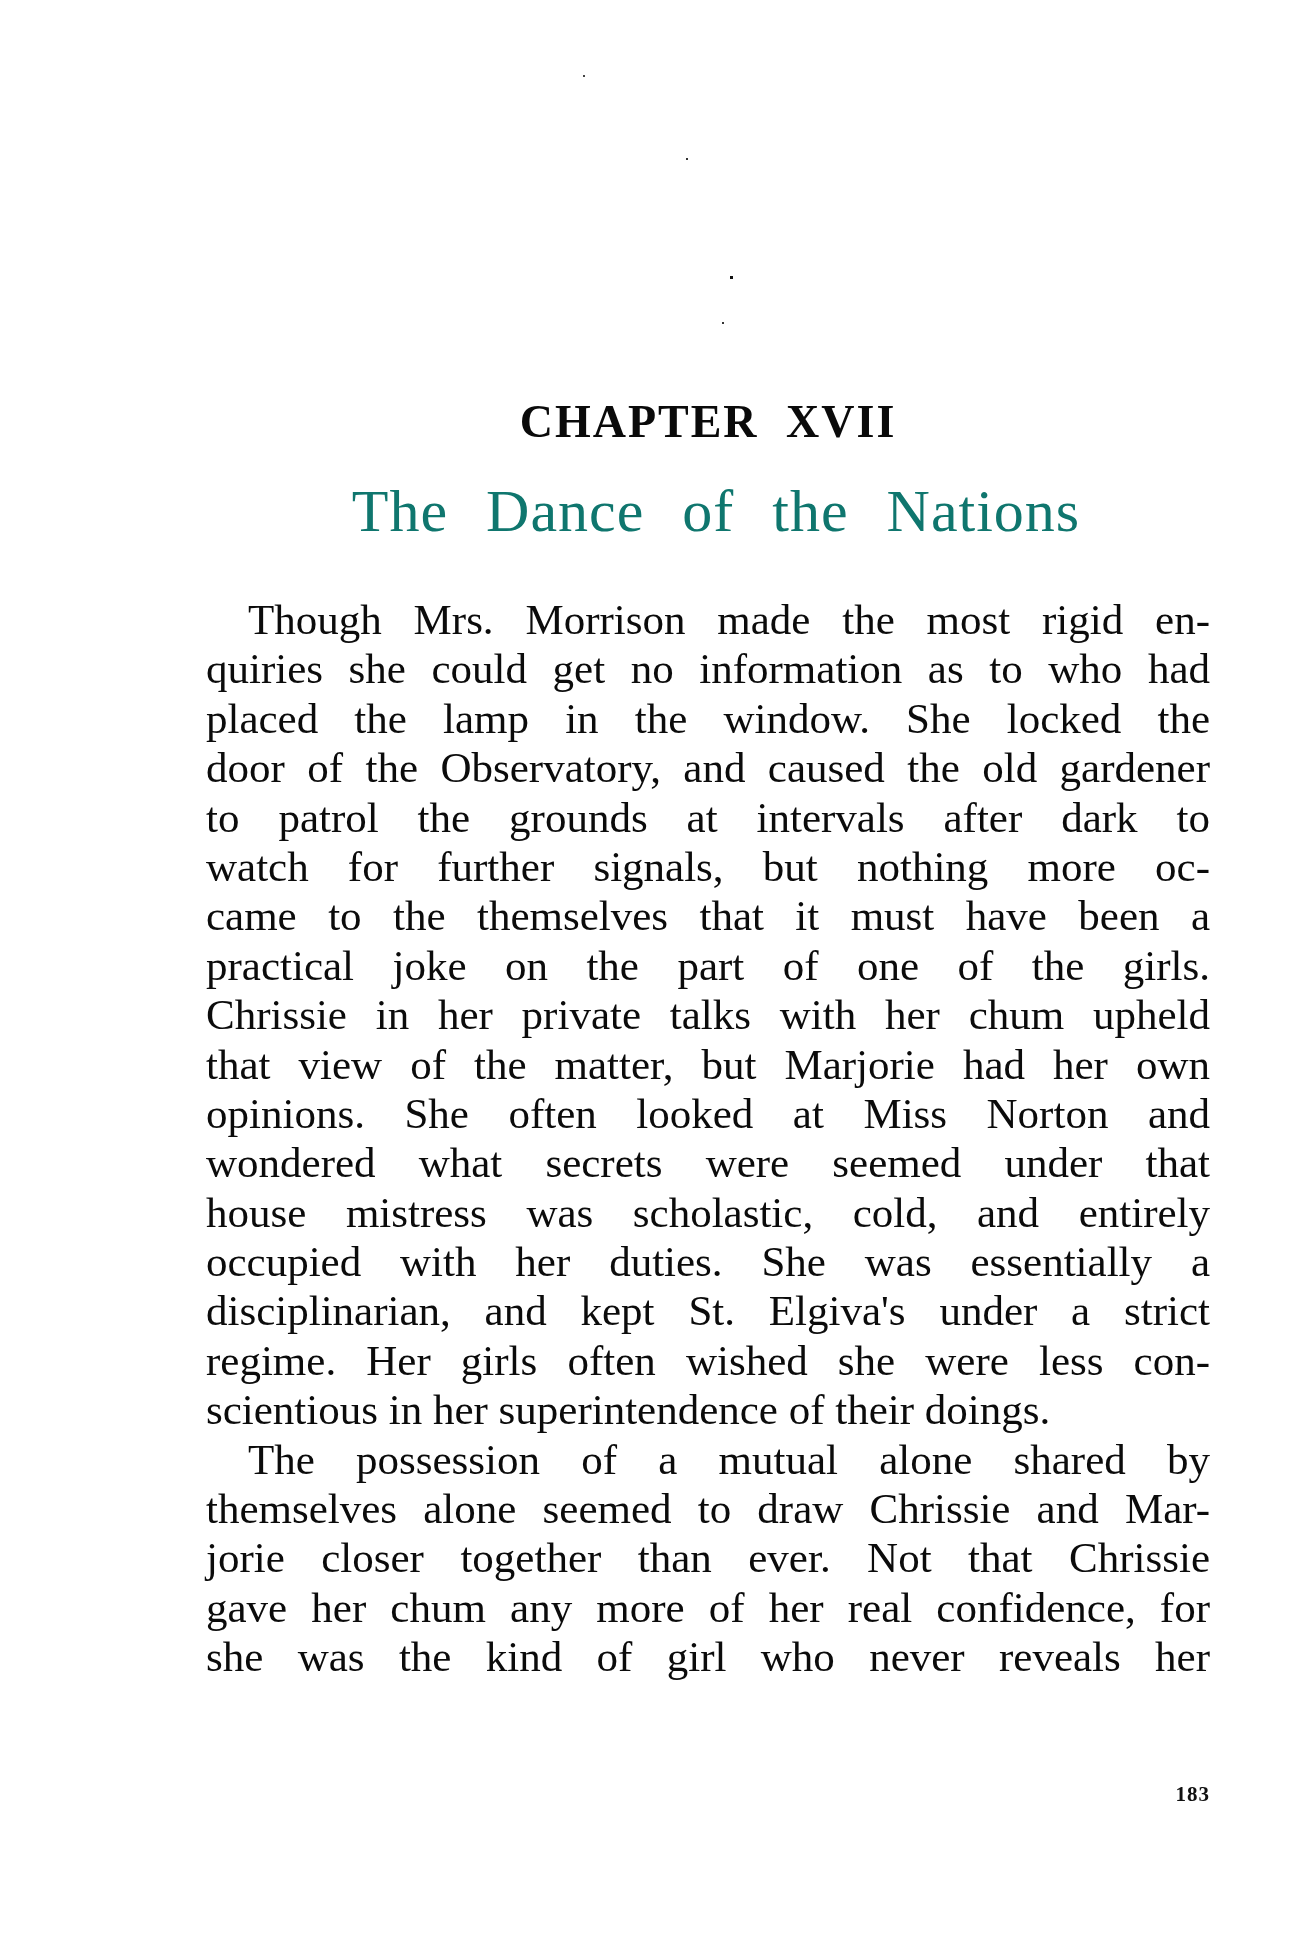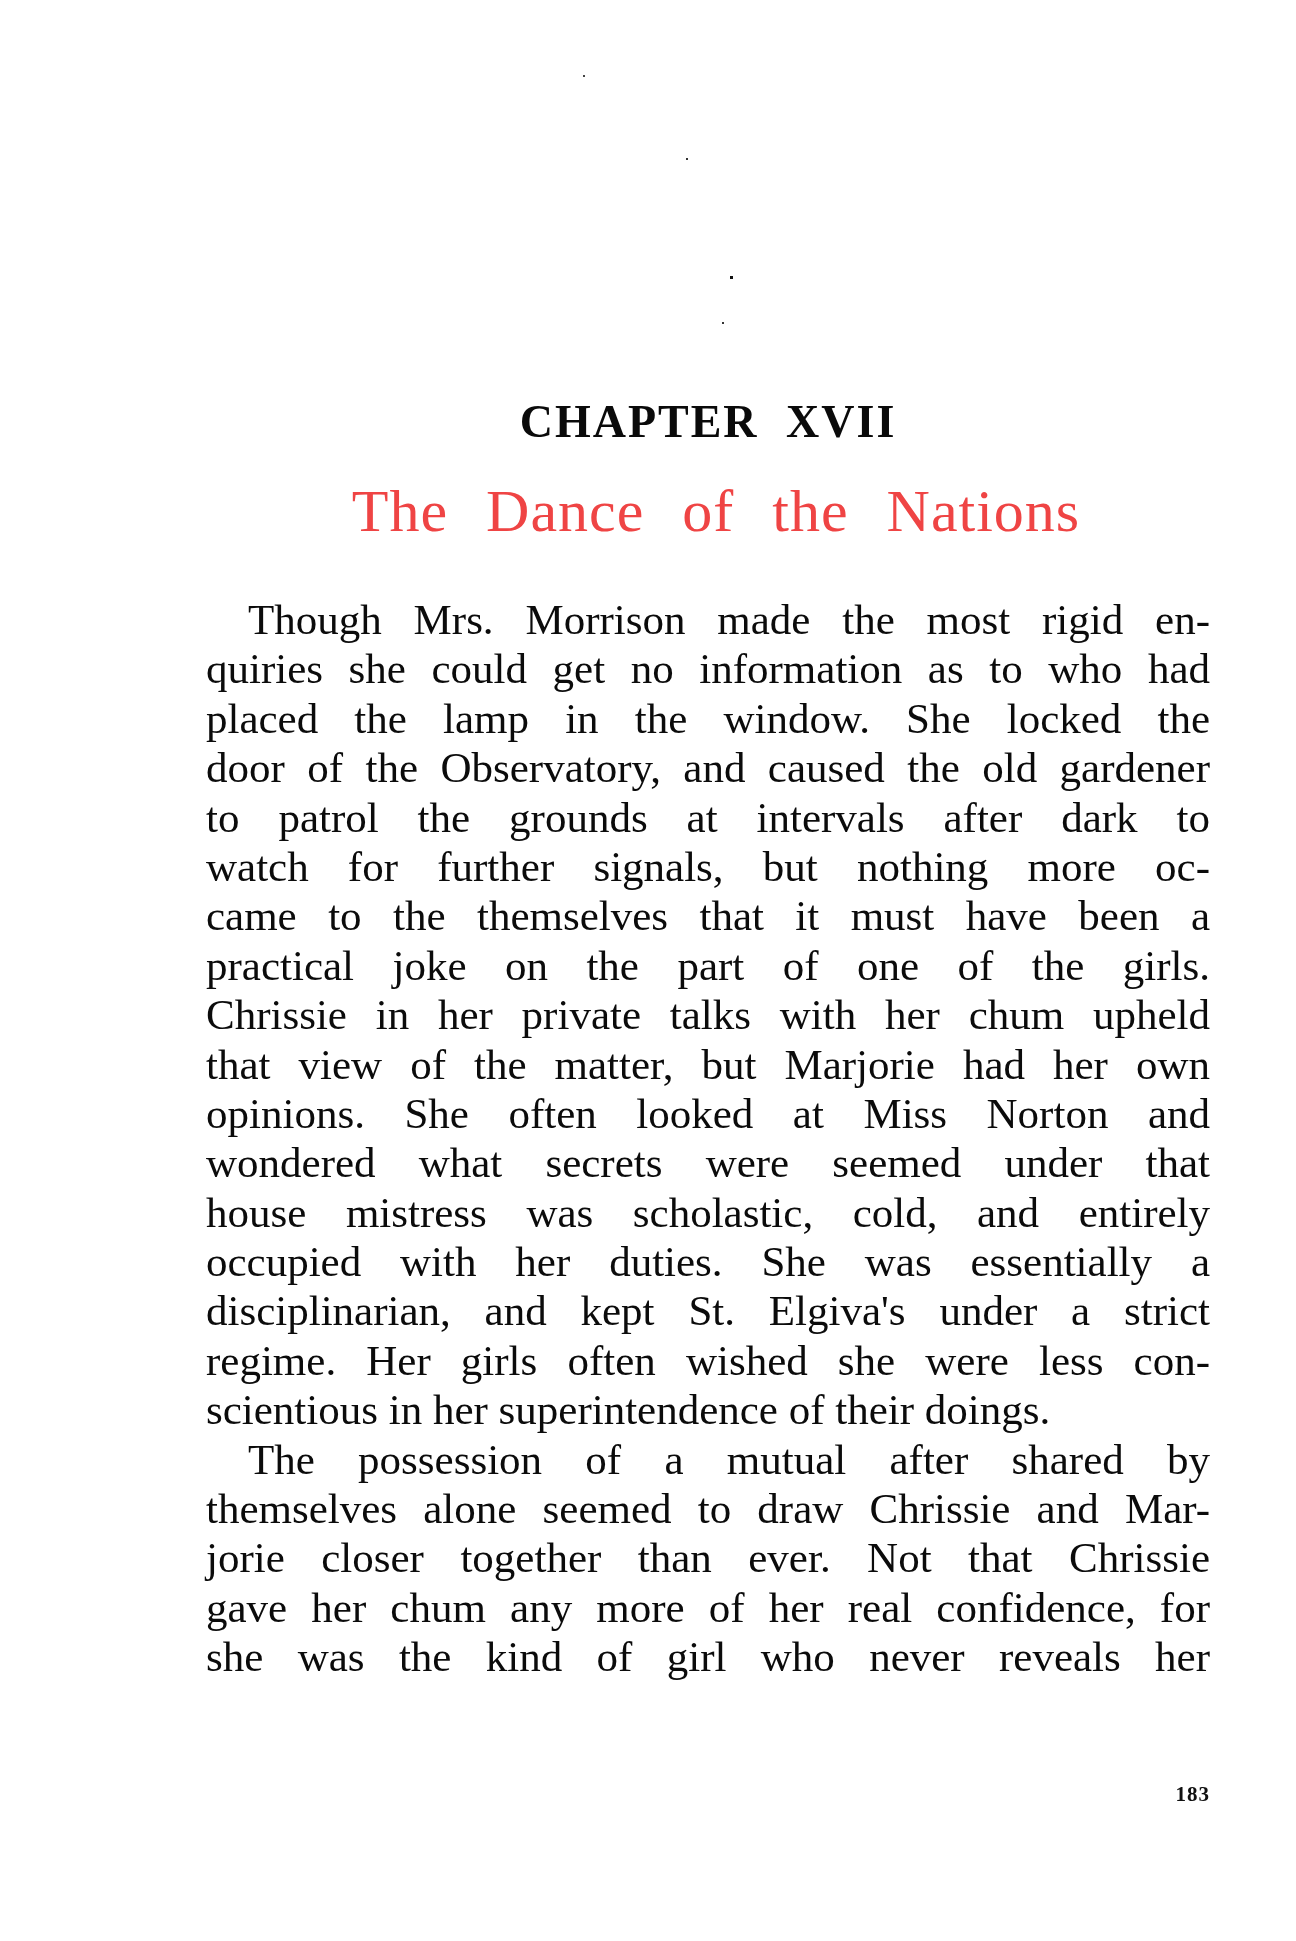--- a/index.html
+++ b/index.html
@@ -33,21 +33,21 @@
     position: absolute;
     left: 214px;
     top: 478px;
     width: 1004px;
     text-align: center;
     font-size: 60px;
     line-height: 66px;
     font-weight: normal;
     letter-spacing: 1px;
     word-spacing: 22px;
-    color: #ef4444;
+    color: #0f766e;
   }
   .body-block {
     position: absolute;
     left: 206px;
     top: 595px;
     width: 1004px;
   }
   .line {
     height: 49.4px;
     line-height: 49.4px;
@@ -109,21 +109,21 @@
     <div class="line">practical joke on the part of one of the girls.</div>
     <div class="line">Chrissie in her private talks with her chum upheld</div>
     <div class="line">that view of the matter, but Marjorie had her own</div>
     <div class="line">opinions.  She often looked at Miss Norton and</div>
     <div class="line">wondered what secrets were seemed under that</div>
     <div class="line">house mistress was scholastic, cold, and entirely</div>
     <div class="line">occupied with her duties.  She was essentially a</div>
     <div class="line">disciplinarian, and kept St. Elgiva's under a strict</div>
     <div class="line">regime.  Her girls often wished she were less con-</div>
     <div class="line no-justify">scientious in her superintendence of their doings.</div>
-    <div class="line indent">The possession of a mutual after shared by</div>
+    <div class="line indent">The possession of a mutual alone shared by</div>
     <div class="line">themselves alone seemed to draw Chrissie and Mar-</div>
     <div class="line">jorie closer together than ever.  Not that Chrissie</div>
     <div class="line">gave her chum any more of her real confidence, for</div>
     <div class="line">she was the kind of girl who never reveals her</div>
   </div>
 
   <div class="page-number">183</div>
 
 </div>
 

